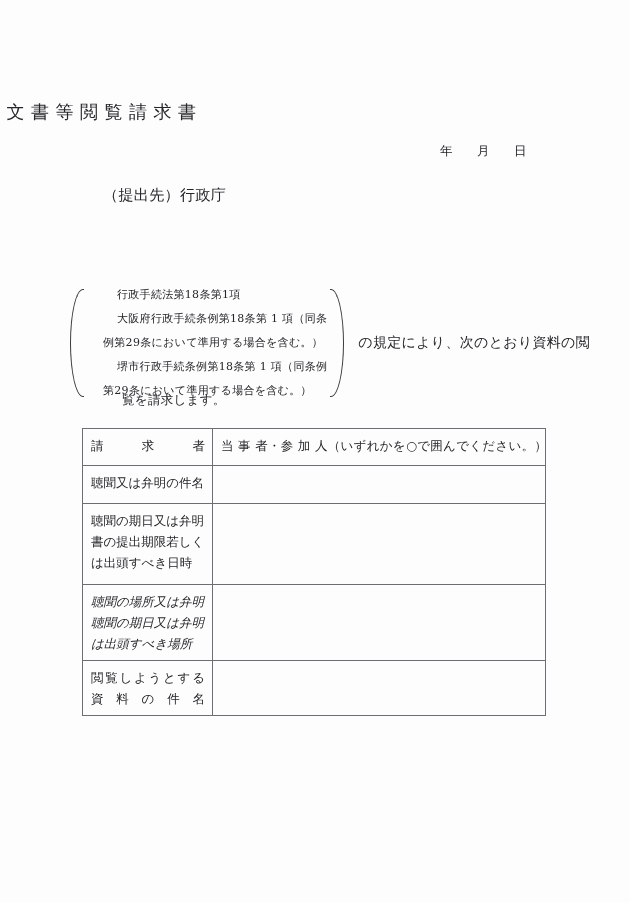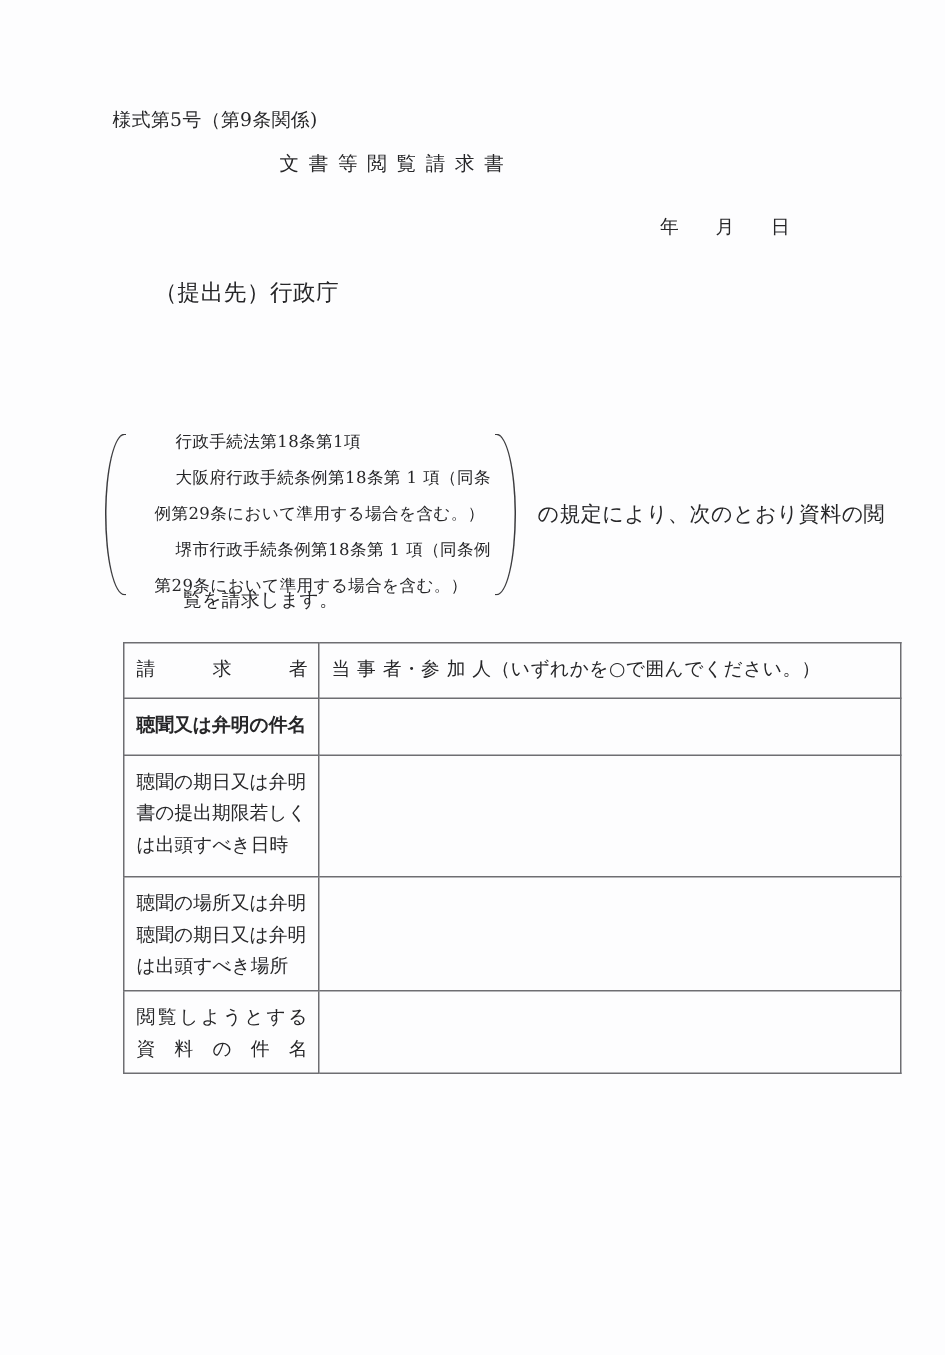--- a/index.html
+++ b/index.html
@@ -26,22 +26,21 @@
     left:75px; top:72px;
     font-size:12.5px;
     letter-spacing:0.3px;
     white-space:nowrap;
   }
 
   .doc-title {
     position:absolute;
     left:0; top:100px;
     width:522px;
-    text-align:center;
-    font-size:13px;
+    font-size:18px;
     letter-spacing:6.5px;
     text-indent:6.5px;
     white-space:nowrap;
   }
 
   
   .date-line {
     position:absolute;
     left:440px; top:143px;
     font-size:12.5px;
@@ -136,54 +135,53 @@
   .tbl td {
     border:1px solid #6e6e72;
     font-size:12.5px;
     vertical-align:top;
     padding:6px 7px 6px 8px;
   }
   .tbl td.label {
     width:130px;
   }
   .tbl td.value {
-    width:388px;
+    width:333px;
   }
   .lbl-ln {
     display:block;
     line-height:21px;
     white-space:nowrap;
   }
   
   .spread {
     display:flex;
     justify-content:space-between;
     line-height:21px;
   }
   .spread > i { font-style:normal; }
 
   .r1 .label  { height:37px; }
-  .r2 .label  { height:38px;font-weight:bold; }
+  .r2 .label  { height:38px; }
   .r3 .label  { height:81px; }
-  .r4 .label  { height:64px; }
+  .r4 .label  { height:64px;font-style:italic; }
   .r5 .label  { height:53px; }
 
   .val-txt {
     display:block;
     line-height:21px;
     letter-spacing:0.3px;
     white-space:nowrap;
   }
 </style>
 </head>
 <body>
 
 <div class="page">
 
-  <div class="form-no">様式第5号（第9条関係)</div>
 
   <div class="doc-title"><span>文書等閲覧請求書</span></div>
 
   <div class="date-line">
     <span>年</span><span class="gap"></span><span>月</span><span class="gap"></span><span>日</span>
   </div>
 
   <div class="addressee">（提出先）行政庁</div>
 
 

